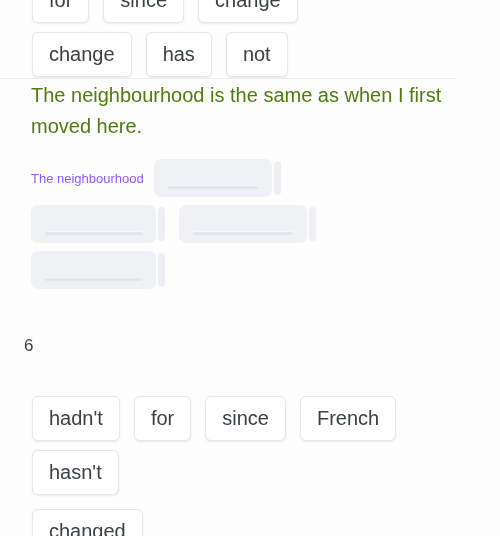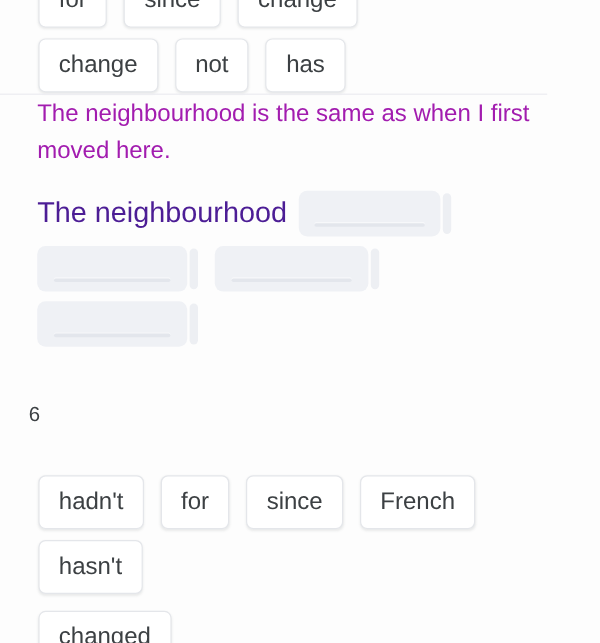--- a/index.html
+++ b/index.html
@@ -67,40 +67,40 @@
   }
 
   
   .prompt {
     position: absolute;
     left: 31px;
     top: 80px;
     width: 420px;
     font-size: 20px;
     line-height: 31px;
-    color: #a21caf;
+    color: #4d7c0f;
   }
 
   
   .answer-area {
     position: absolute;
     left: 31px;
     top: 158px;
     width: 440px;
   }
   .answer-row {
     display: flex;
     align-items: center;
     height: 40px;
     margin-bottom: 6px;
   }
   .answer-word {
-    font-size: 24px;
+    font-size: 13px;
     line-height: 1;
-    color: #4c1d95;
+    color: #8b5cf6;
     white-space: nowrap;
   }
   .slot {
     position: relative;
     background: #eff1f5;
     border-radius: 7px;
     height: 38px;
     margin-right: 2px;
     box-sizing: border-box;
   }
@@ -151,22 +151,22 @@
 <div class="page">
 
   <div class="top-group">
     <div class="chip-row">
       <div class="chip">for</div>
       <div class="chip">since</div>
       <div class="chip">change</div>
     </div>
     <div class="chip-row">
       <div class="chip">change</div>
+      <div class="chip">has</div>
       <div class="chip">not</div>
-      <div class="chip">has</div>
     </div>
   </div>
 
   <div class="divider"></div>
 
   <div class="prompt">The neighbourhood is the same as when I first moved here.</div>
 
   <div class="answer-area">
 
     <div class="answer-row">

